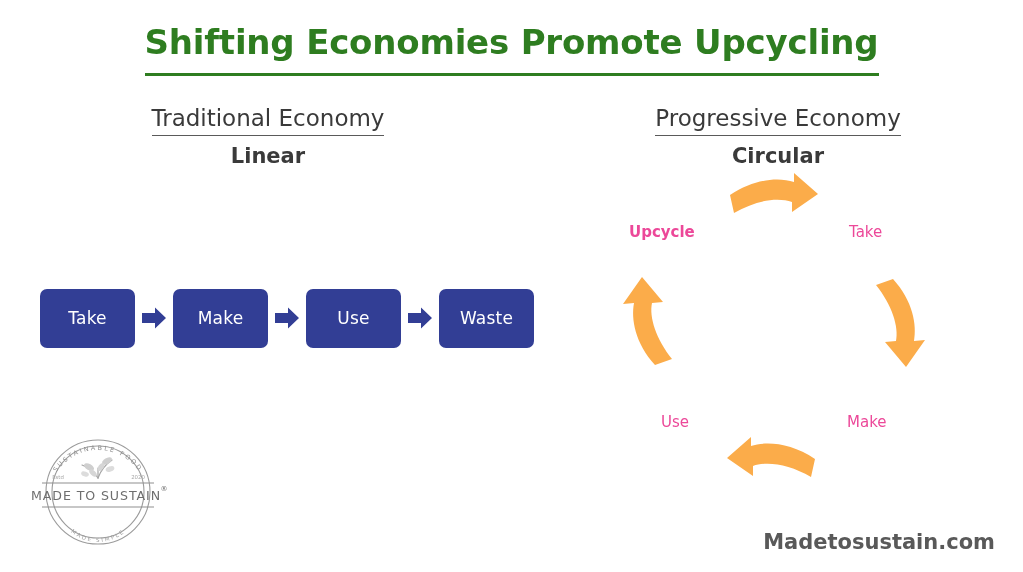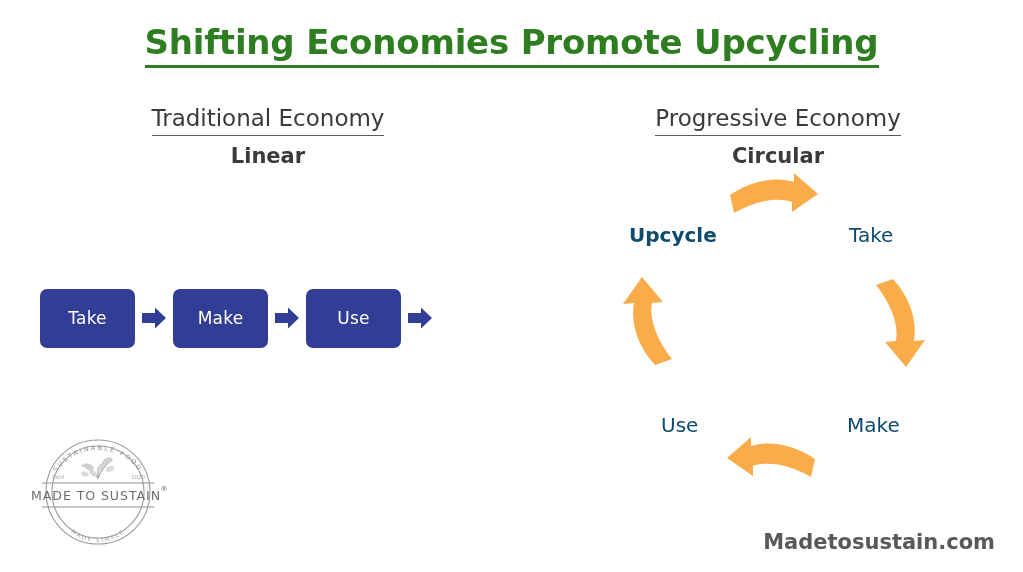--- a/index.html
+++ b/index.html
@@ -25,21 +25,21 @@
     top: 22px;
     width: 1023px;
     text-align: center;
     font-size: 34px;
     font-weight: bold;
     color: #2E7D20;
     letter-spacing: -0.2px;
   }
   .title .tl-inner {
     border-bottom: 3px solid #2E7D20;
-    padding-bottom: 4px;
+    padding-bottom: 12px;
     display: inline-block;
     line-height: 1.12;
   }
 
   
   .col-head {
     position: absolute;
     text-align: center;
     color: #3a3a3a;
   }
@@ -102,22 +102,22 @@
   
   #cycle {
     position: absolute;
     left: 595px;
     top: 165px;
     width: 350px;
     height: 320px;
   }
   .cycle-label {
     position: absolute;
-    font-size: 20px;
-    color: #0c4a6e;
+    font-size: 15px;
+    color: #ec4899;
     white-space: nowrap;
   }
   .cycle-label.bold { font-weight: bold; }
   #cyc-label-upcycle { left: 34px;  top: 58px;  }
   #cyc-label-take    { left: 254px; top: 58px;  }
   #cyc-label-make    { left: 252px; top: 248px; }
   #cyc-label-use     { left: 66px;  top: 248px; }
 
   .cycle-arrow { position: absolute; }
   #cyc-arrow-top    { left: 133px; top: 8px;   }
@@ -195,20 +195,23 @@
     <div class="chain-box">
       <span class="chain-box-label">Use</span>
     </div>
 
     <div class="chain-arrow">
       <svg width="26" height="26" viewBox="0 0 26 26" aria-hidden="true">
         <path d="M1 8 L14 8 L14 2.5 L25 13 L14 23.5 L14 18 L1 18 Z" fill="#323E95"></path>
       </svg>
     </div>
 
+    <div class="chain-box">
+      <span class="chain-box-label">Waste</span>
+    </div>
   </div>
 
   <div id="cycle">
 
     <div class="cycle-arrow" id="cyc-arrow-top">
       <svg width="92" height="56" viewBox="0 0 92 56" aria-hidden="true">
         <path d="M2 22 C26 6, 50 4, 66 9 L66 0 L90 21 L64 39 L64 29 C50 24, 28 27, 6 40 Z" fill="#FBAC4A"></path>
       </svg>
     </div>
 

